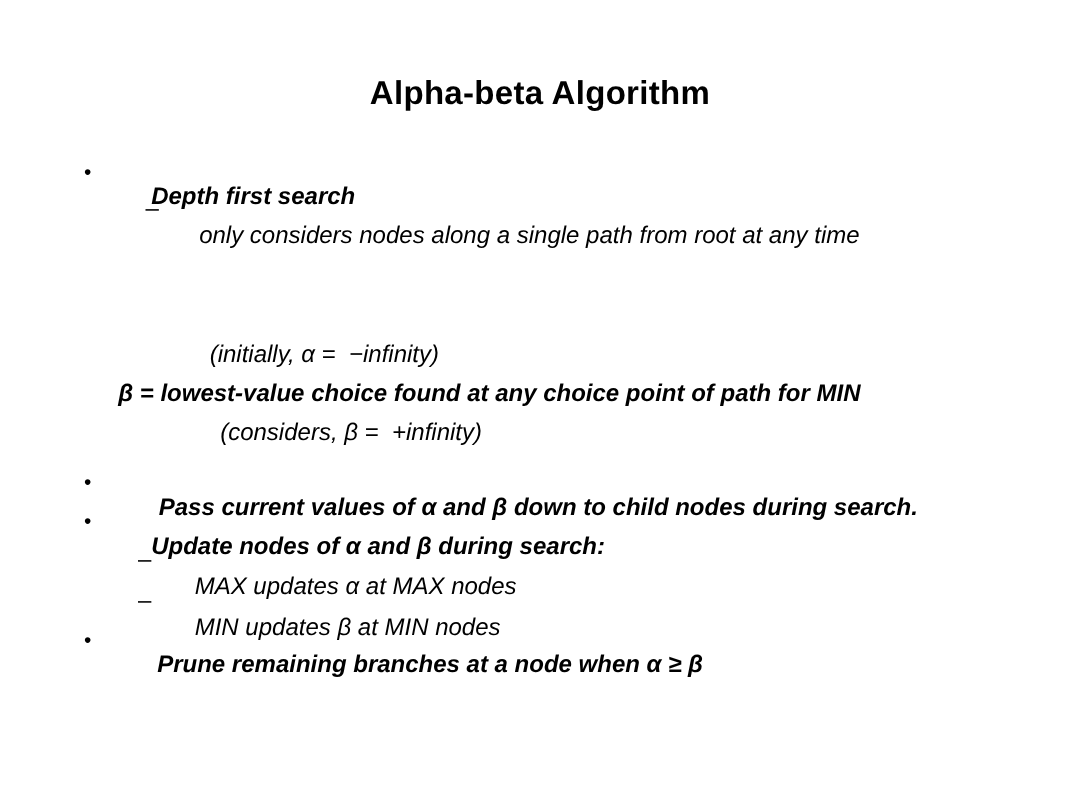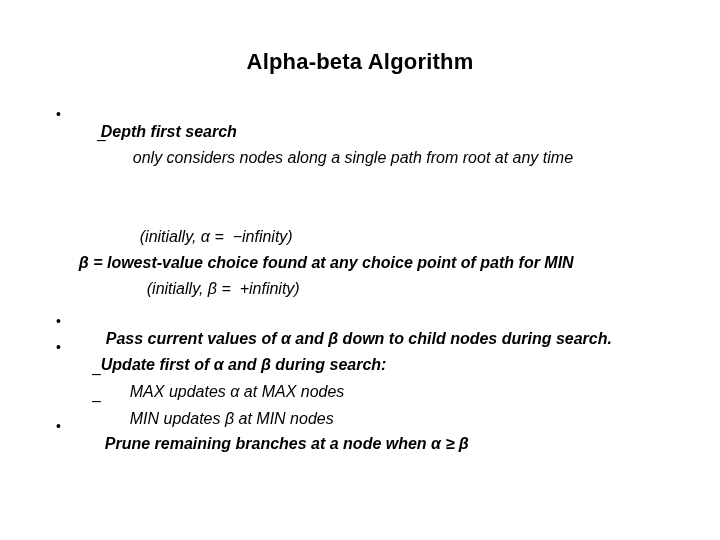--- a/index.html
+++ b/index.html
@@ -56,28 +56,28 @@
     <span class="marker dash" style="left:-18px;">–</span><span class="txt">only considers nodes along a single path from root at any time</span>
   </div>
 
   <div class="line bold" style="left:61px; top:226px;">
     <span class="txt">β = lowest-value choice found at any choice point of path for MIN</span>
   </div>
   <div class="line" style="left:122px; top:200px;">
     <span class="txt">(initially, α =  −infinity)</span>
   </div>
   <div class="line" style="left:129px; top:252px;">
-    <span class="txt">(initially, β =  +infinity)</span>
+    <span class="txt">(considers, β =  +infinity)</span>
   </div>
 
   <div class="line bold" style="left:88px; top:302px;">
     <span class="marker dot" style="left:-32px;">•</span><span class="txt">Pass current values of α and β down to child nodes during search.</span>
   </div>
   <div class="line bold" style="left:83px; top:328px;">
-    <span class="marker dot" style="left:-27px;">•</span><span class="txt">Update first of α and β during search:</span>
+    <span class="marker dot" style="left:-27px;">•</span><span class="txt">Update nodes of α and β during search:</span>
   </div>
   <div class="line" style="left:112px; top:355px;">
     <span class="marker dash" style="left:-20px;">–</span><span class="txt">MAX updates α at MAX nodes</span>
   </div>
   <div class="line" style="left:112px; top:382px;">
     <span class="marker dash" style="left:-20px;">–</span><span class="txt">MIN updates β at MIN nodes</span>
   </div>
   <div class="line bold" style="left:87px; top:407px;">
     <span class="marker dot" style="left:-31px;">•</span><span class="txt">Prune remaining branches at a node when α ≥ β</span>
   </div>

